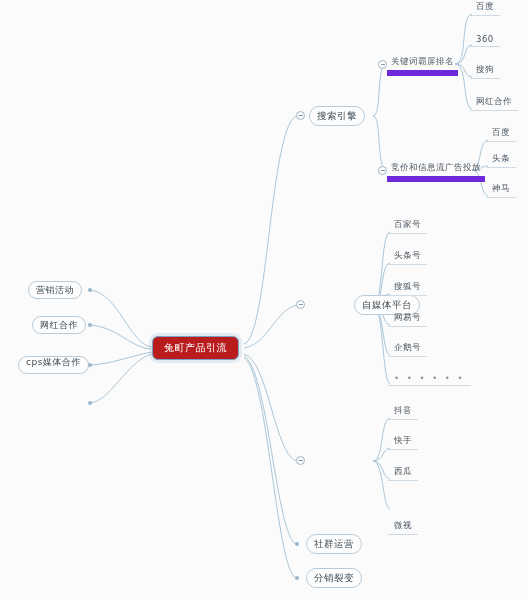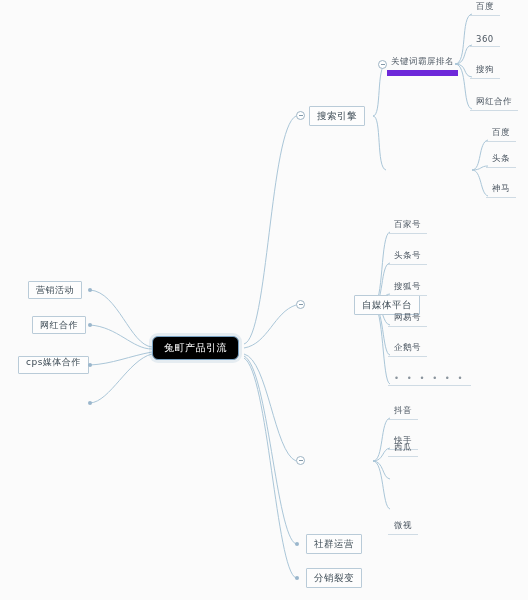--- a/index.html
+++ b/index.html
@@ -12,30 +12,30 @@
   #stage{position:relative;width:528px;height:600px;}
   #wires{position:absolute;left:0;top:0;width:528px;height:600px;}
 
   
   .node{
     position:absolute;
     box-sizing:border-box;
     display:flex;align-items:center;justify-content:center;
     background:#fdfdfd;
     border:1px solid #b9cbd8;
-    border-radius:1px;
+    border-radius:10px;
     color:#3c4a54;
     font-size:9px;
     letter-spacing:.5px;
     white-space:nowrap;
     padding:4px 7px;
     height:18px;
   }
   .node.root{
-    background:#000000;
+    background:#b91c1c;
     border:1px solid #7aa3c4;
     border-radius:6px;
     color:#ffffff;
     font-size:10px;
     height:24px;
     padding:0 11px;
     box-shadow:0 0 0 3px rgba(143,179,207,.20);
   }
   .node.main{height:20px;font-size:9.5px;}
 
@@ -161,20 +161,24 @@
   <div class="subnode" style="left:378px;top:56px;">
     <span class="toggle minus" style="position:relative;left:0;top:0;flex:0 0 9px;"></span>
     <span class="txt">关键词霸屏排名</span>
   </div>
 
   <div class="leaf" style="left:470px;top:0px;">百度</div>
   <div class="leaf" style="left:470px;top:31px;">360</div>
   <div class="leaf" style="left:470px;top:63px;">搜狗</div>
   <div class="leaf" style="left:470px;top:95px;">网红合作</div>
 
+  <div class="subnode" style="left:378px;top:162px;">
+    <span class="toggle minus" style="position:relative;left:0;top:0;flex:0 0 9px;"></span>
+    <span class="txt">竞价和信息流广告投放</span>
+  </div>
 
   <div class="leaf" style="left:486px;top:126px;">百度</div>
   <div class="leaf" style="left:486px;top:152px;">头条</div>
   <div class="leaf" style="left:486px;top:182px;">神马</div>
 
   <div class="toggle minus" style="left:296px;top:300px;"></div>
   <div class="node main" style="left:309px;top:295px;margin-left:45px;">
     <span>自媒体平台</span>
   </div>
 
@@ -182,21 +186,21 @@
   <div class="leaf" style="left:388px;top:249px;">头条号</div>
   <div class="leaf" style="left:388px;top:280px;">搜狐号</div>
   <div class="leaf" style="left:388px;top:311px;font-family:Liberation Serif, serif;">网易号</div>
   <div class="leaf" style="left:388px;top:341px;">企鹅号</div>
   <div class="leaf dots" style="left:388px;top:370px;">• • • • • •</div>
 
   <div class="toggle minus" style="left:296px;top:456px;"></div>
 
   <div class="leaf" style="left:388px;top:404px;">抖音</div>
   <div class="leaf" style="left:388px;top:434px;">快手</div>
-  <div class="leaf" style="left:388px;top:441px;text-align:center;">西瓜</div>
+  <div class="leaf" style="left:388px;top:465px;text-align:center;">西瓜</div>
   <div class="leaf" style="left:388px;top:495px;margin-top:24px;">微视</div>
 
   <div class="dot" style="left:295px;top:542px;"></div>
   <div class="node main" style="left:306px;top:534px;">
     <span>社群运营</span>
   </div>
 
   <div class="dot" style="left:295px;top:576px;"></div>
   <div class="node main" style="left:306px;top:568px;">
     <span>分销裂变</span>

